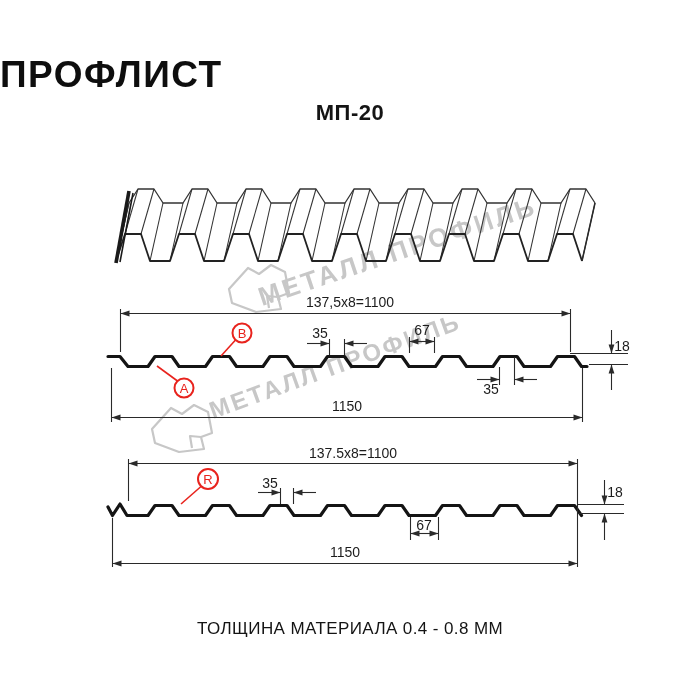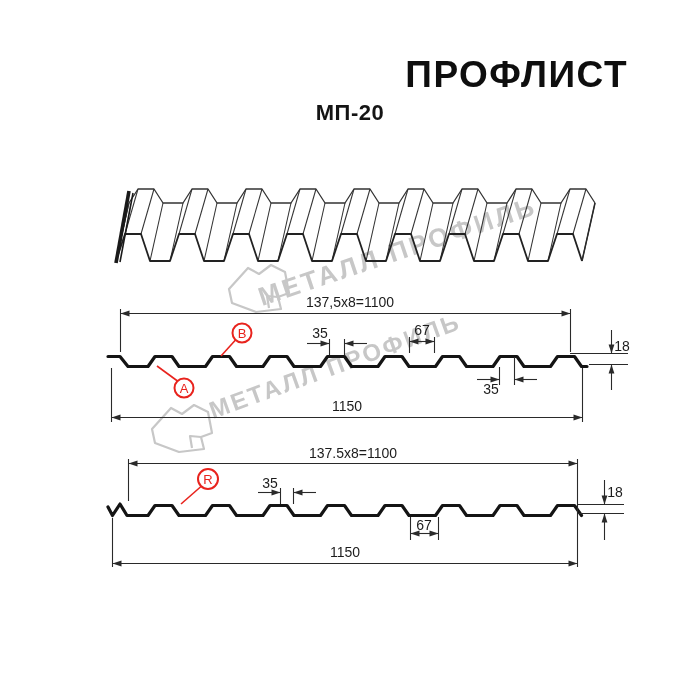--- a/index.html
+++ b/index.html
@@ -1,18 +1,18 @@
 <!DOCTYPE html>
 <html><head>
 <meta charset="utf-8">
 <style>
   html,body{margin:0;padding:0;background:#ffffff;}
   .canvas{position:relative;width:700px;height:700px;background:#ffffff;overflow:hidden;
           font-family:"Liberation Sans",sans-serif;}
-  .title{position:absolute;top:54px;left:0;width:628px;text-align:right;
+  .title{position:absolute;top:54px;left:0;width:628px;text-align:left;
          font-size:37px;font-weight:700;letter-spacing:1.5px;color:#0e0e0e;}
   .subtitle{position:absolute;top:100px;left:0;width:700px;text-align:center;
          font-size:22px;font-weight:700;letter-spacing:0.5px;color:#141414;}
   .footer{position:absolute;top:619px;left:0;width:700px;text-align:center;
          font-size:17px;font-weight:400;letter-spacing:0.4px;color:#141414;}
   svg{position:absolute;left:0;top:0;}
   svg text{font-family:"Liberation Sans",sans-serif;}
   .dimtxt{font-size:14px;fill:#1c1c1c;}
   .lbltxt{font-size:13px;fill:#e8231d;font-weight:400;}
   .wmtxt{font-size:26px;font-weight:700;fill:#c7c7c7;letter-spacing:3px;}
@@ -177,13 +177,14 @@
       <text class="dimtxt" x="615" y="497" text-anchor="middle">18</text>
       <text class="dimtxt" x="345" y="557" text-anchor="middle">1150</text>
       <g>
         <line x1="201" y1="486.5" x2="181" y2="504" stroke="#e8231d" stroke-width="1.6"></line>
         <circle cx="208" cy="479" r="10" fill="#ffffff" stroke="#e8231d" stroke-width="2"></circle>
         <text class="lbltxt" x="208" y="483.5" text-anchor="middle">R</text>
       </g>
     </g>
   </svg>
 
+  <div class="footer">ТОЛЩИНА МАТЕРИАЛА 0.4 - 0.8 ММ</div>
 </div>
 
 </body></html>

